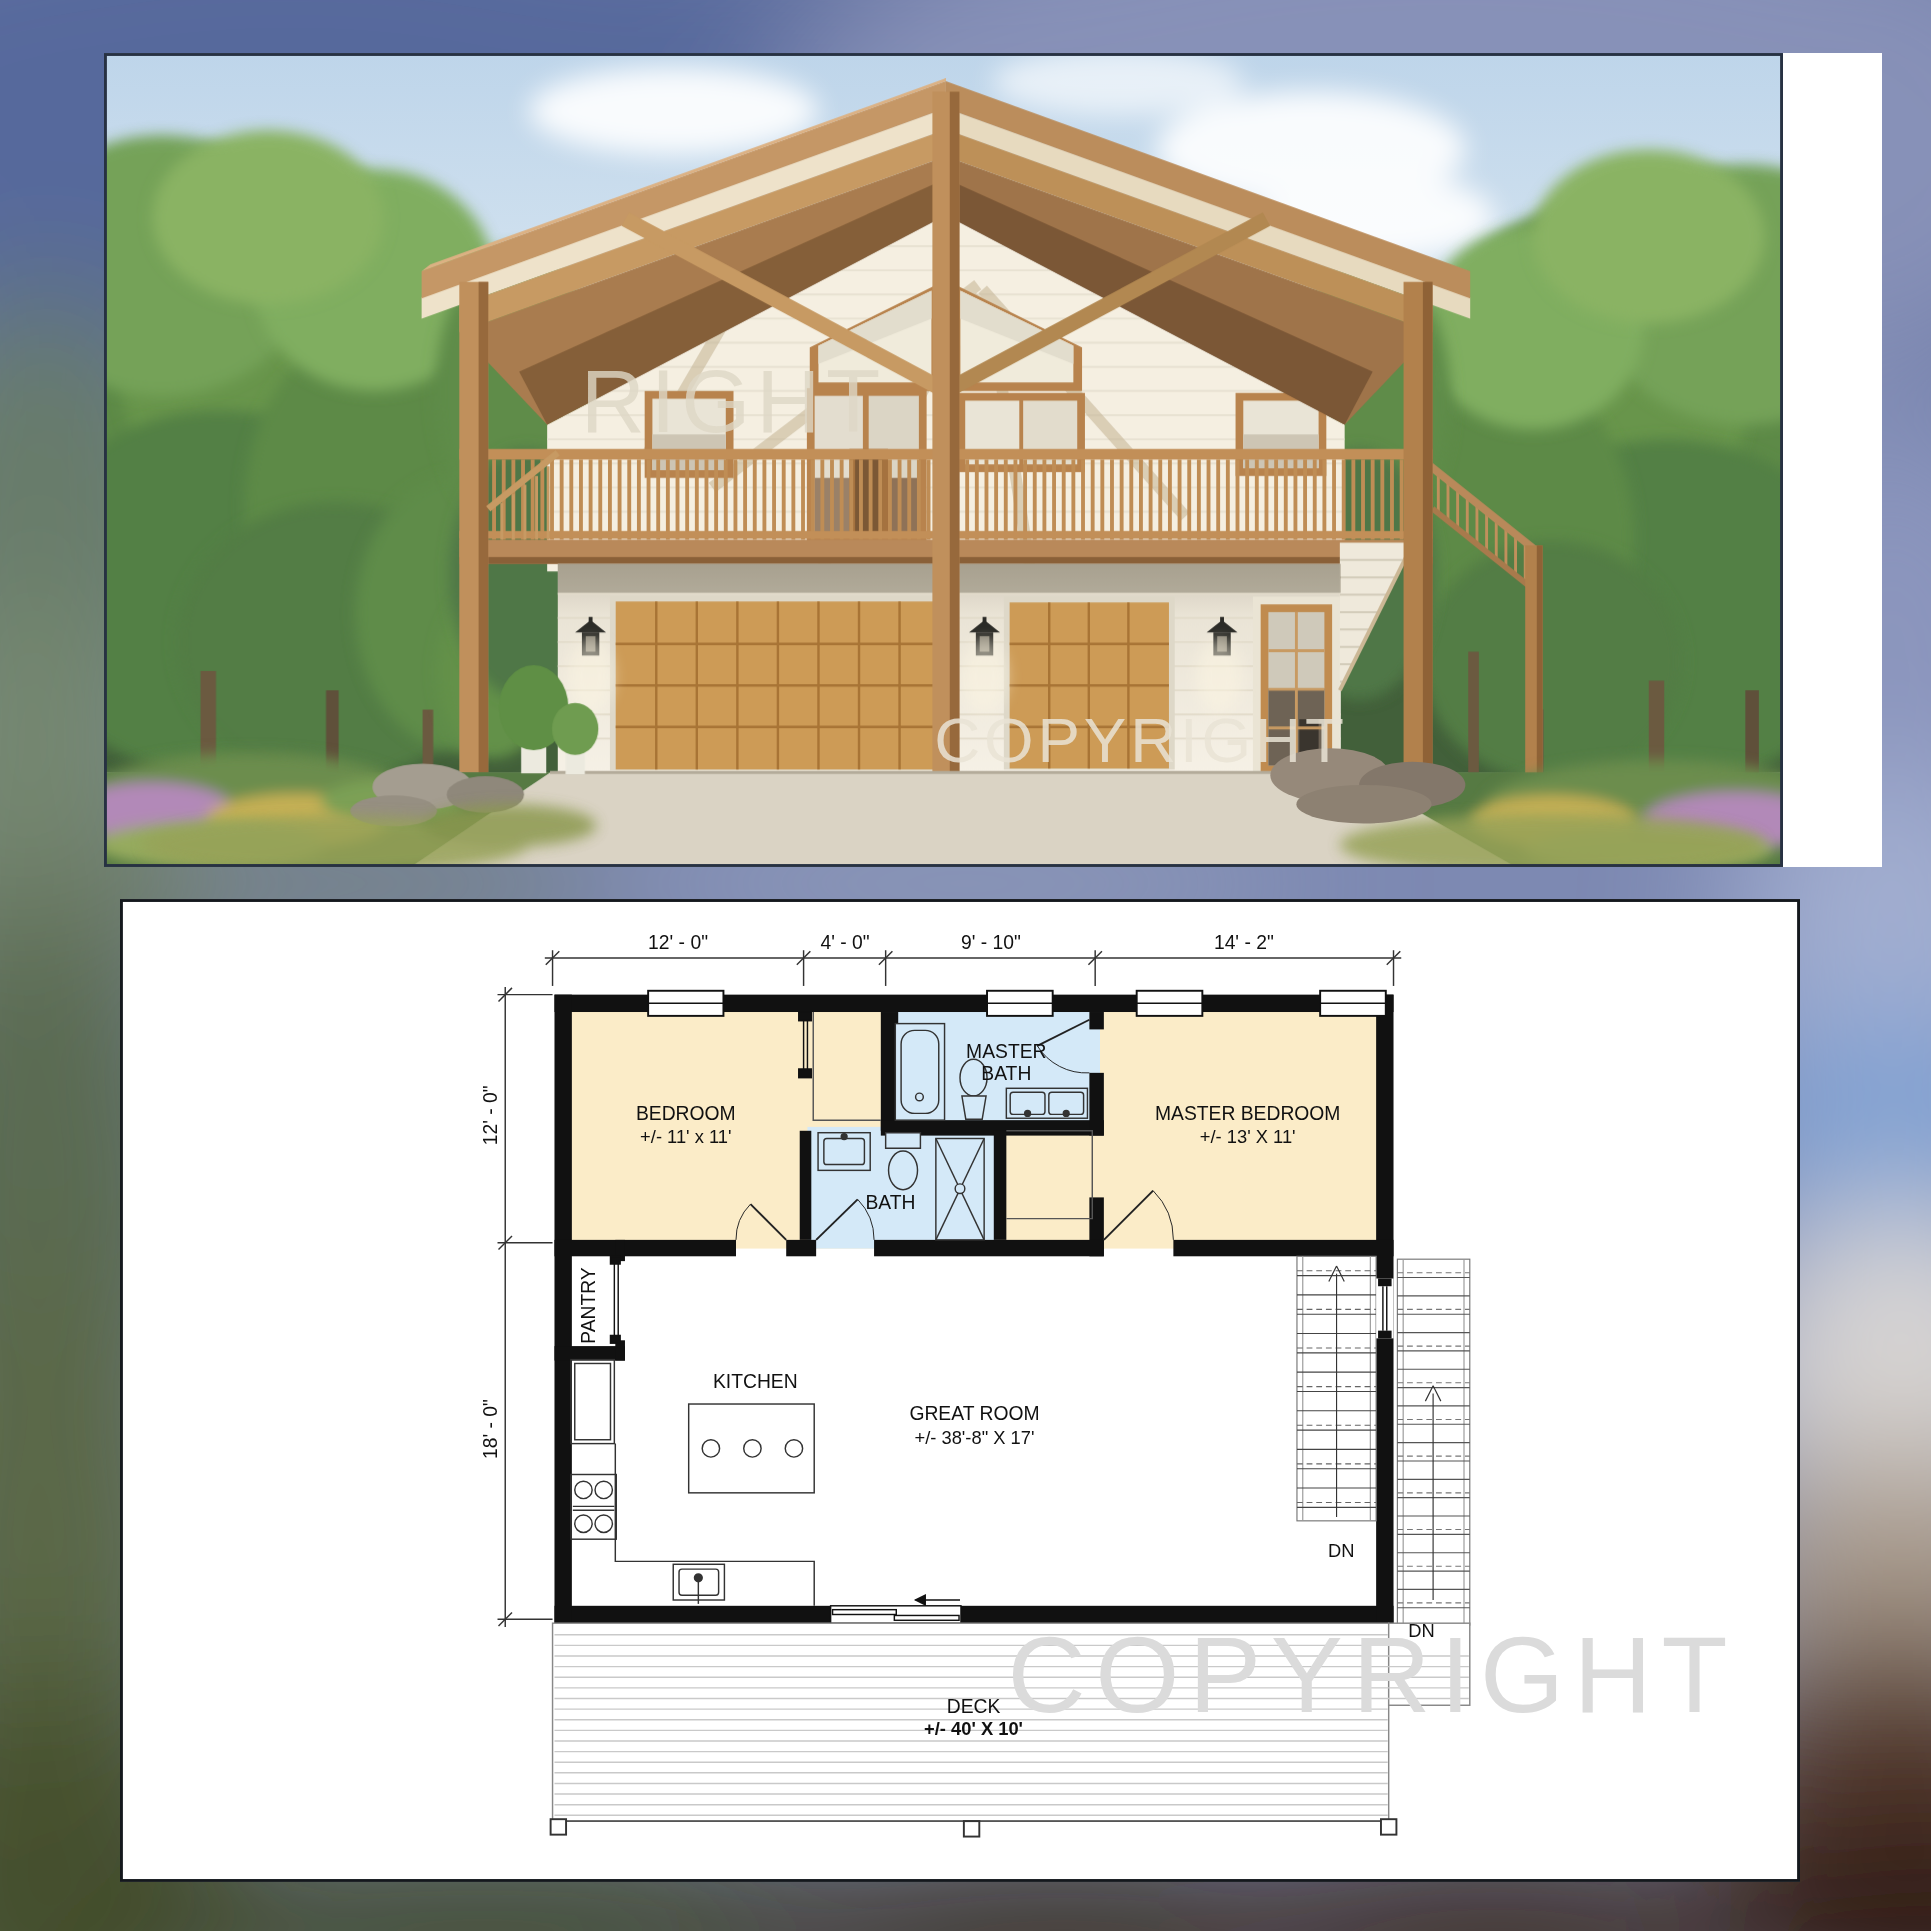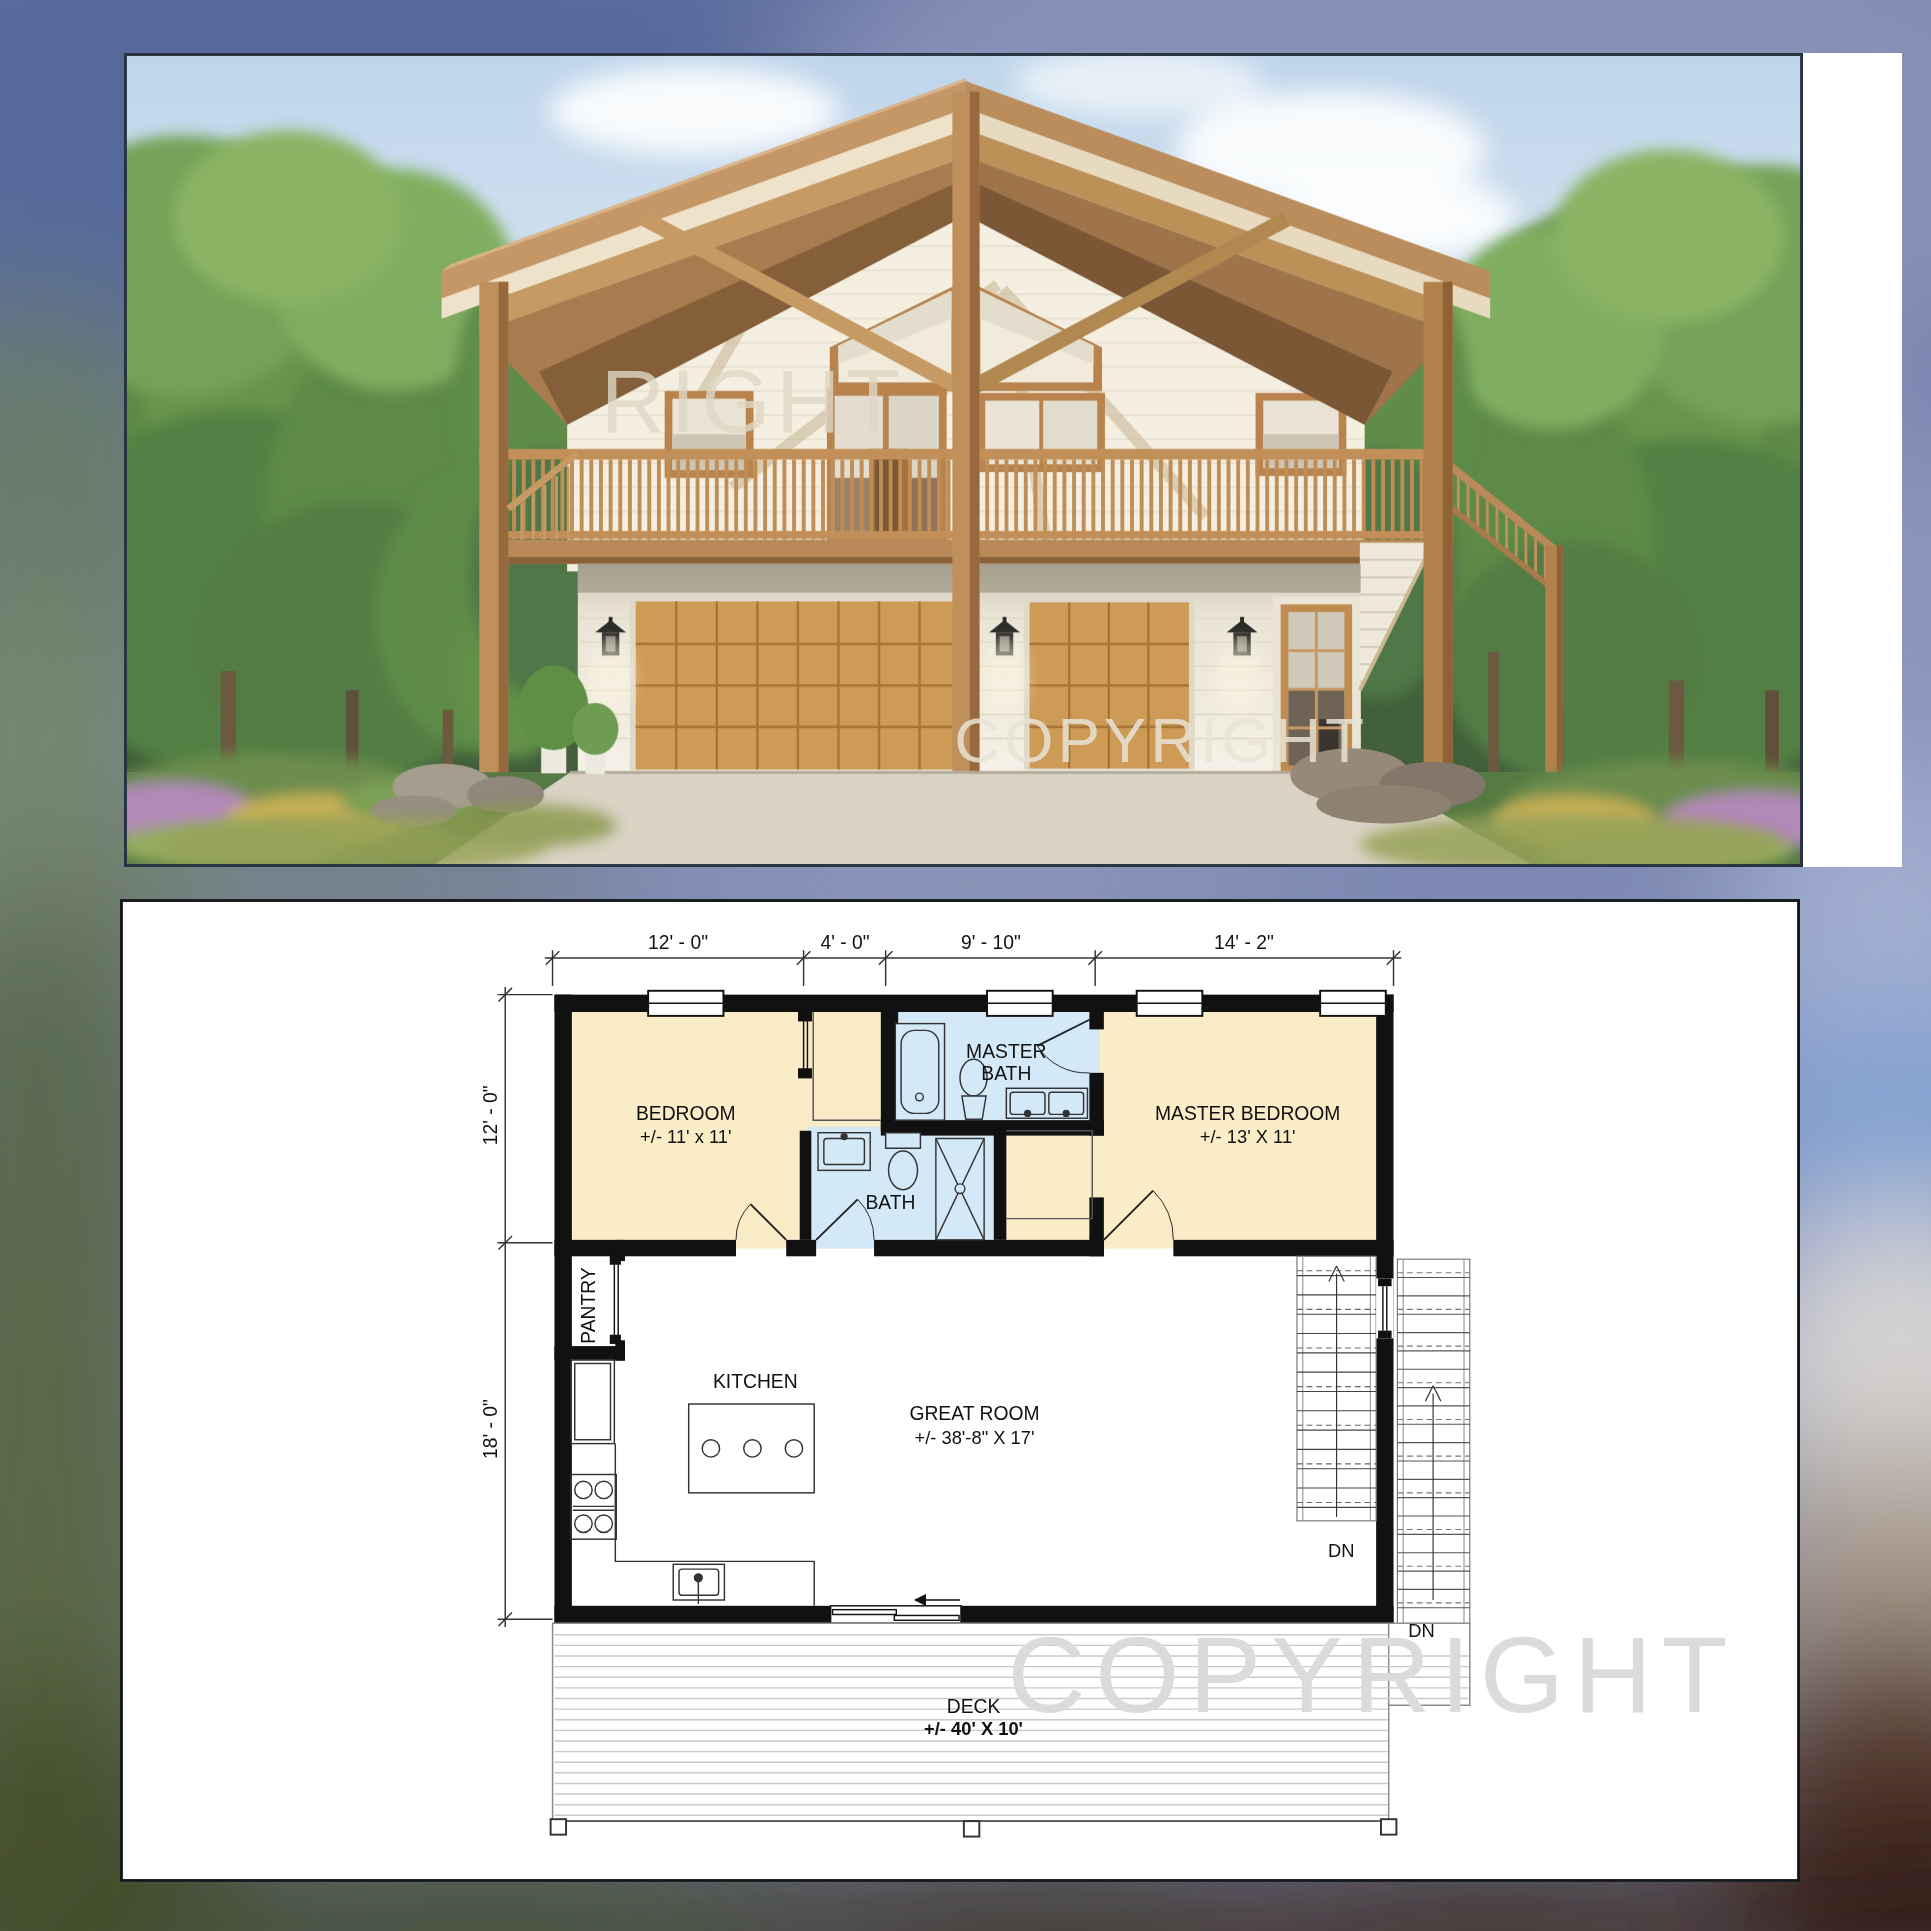--- a/index.html
+++ b/index.html
@@ -1,19 +1,19 @@
 <!DOCTYPE html>
 <html><head>
 <meta charset="utf-8">
 <style>
 html,body{margin:0;padding:0}
 .stage{position:relative;width:1931px;height:1931px;overflow:hidden;background:#7888b0;font-family:"Liberation Sans",sans-serif}
 .bg{position:absolute;left:0;top:0}
 .panel{position:absolute;background:#fff}
-.photo{left:124px;top:53px;width:1778px;height:814px}
+.photo{left:104px;top:53px;width:1778px;height:814px}
 .plan{left:120px;top:899px;width:1680px;height:983px}
 .photo svg,.plan svg{position:absolute;left:0;top:0}
 </style>
 </head>
 <body>
 <div class="stage">
 
 <svg class="bg" width="1931" height="1931" viewBox="0 0 2000 2000">
 <defs>
         <filter id="bb" x="-60%" y="-60%" width="220%" height="220%">

